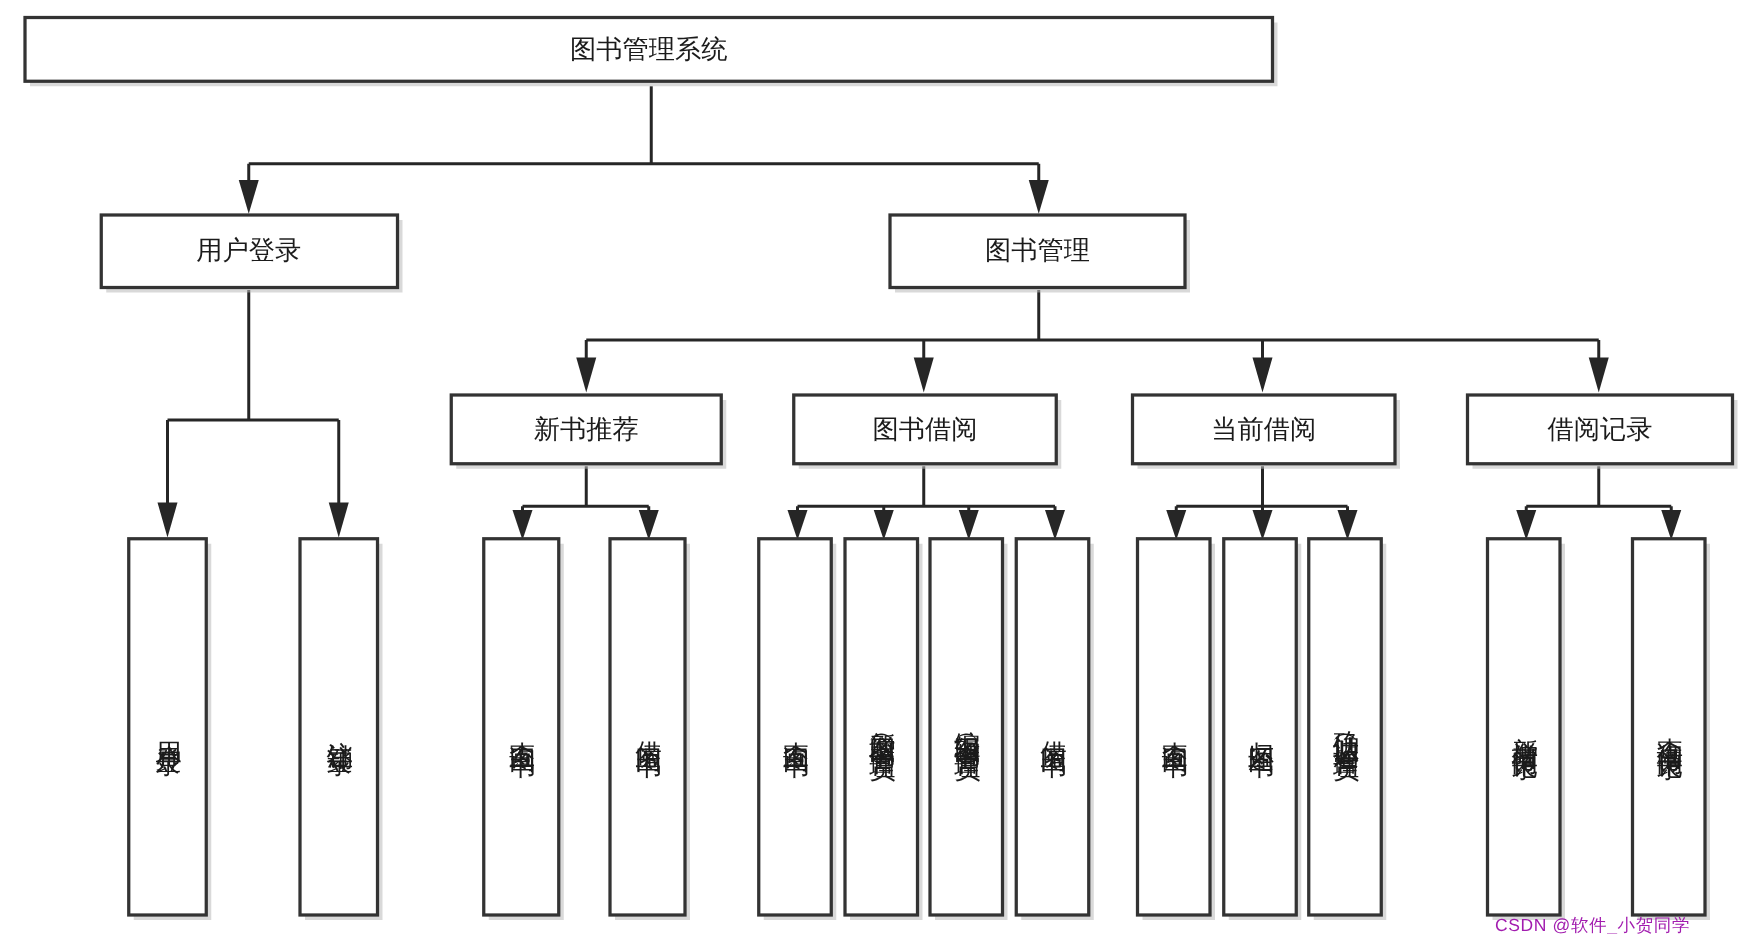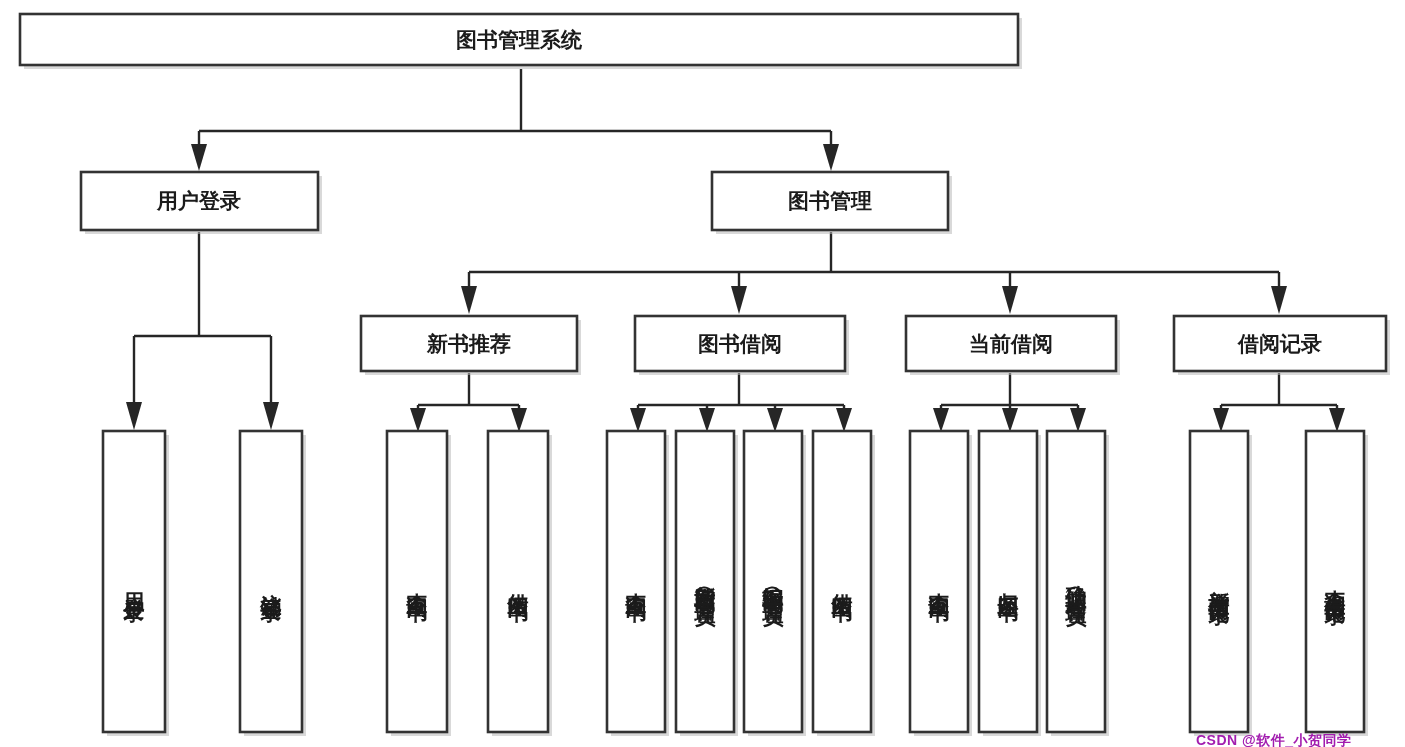--- a/index.html
+++ b/index.html
@@ -11,21 +11,20 @@
     width: 1405px;
     height: 747px;
     font-family: "Liberation Sans", "DejaVu Sans", sans-serif;
     overflow: hidden;
   }
   #diagram-root {
     position: relative;
     width: 1405px;
     height: 747px;
     background: #ffffff;
-    font-weight: bold;
   }
   svg#flow {
     position: absolute;
     left: 0;
     top: 0;
     width: 1405px;
     height: 747px;
     display: block;
   }
   .node-rect {

